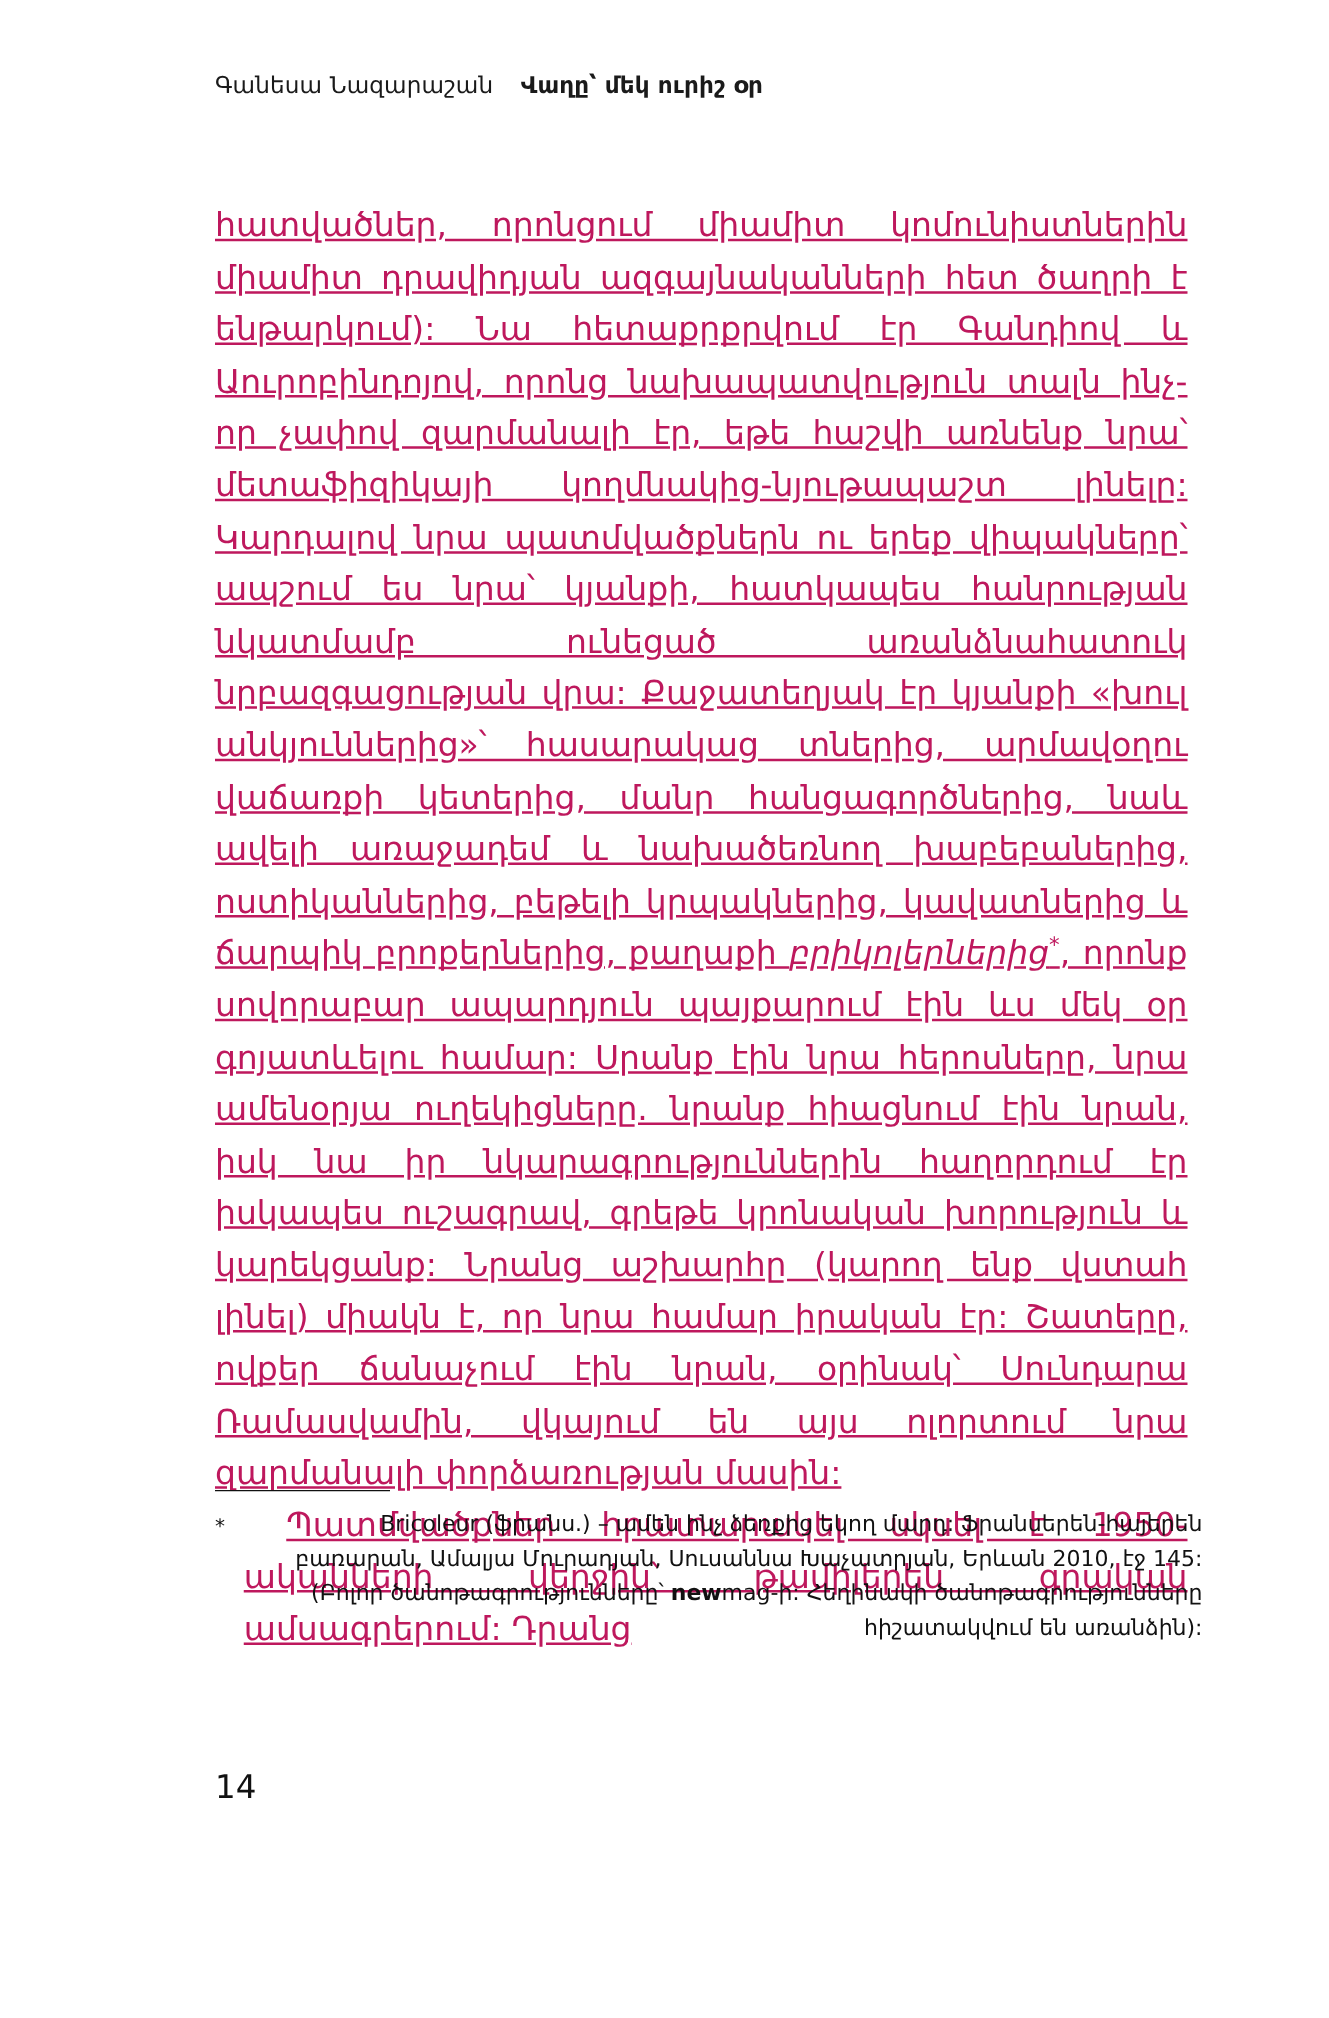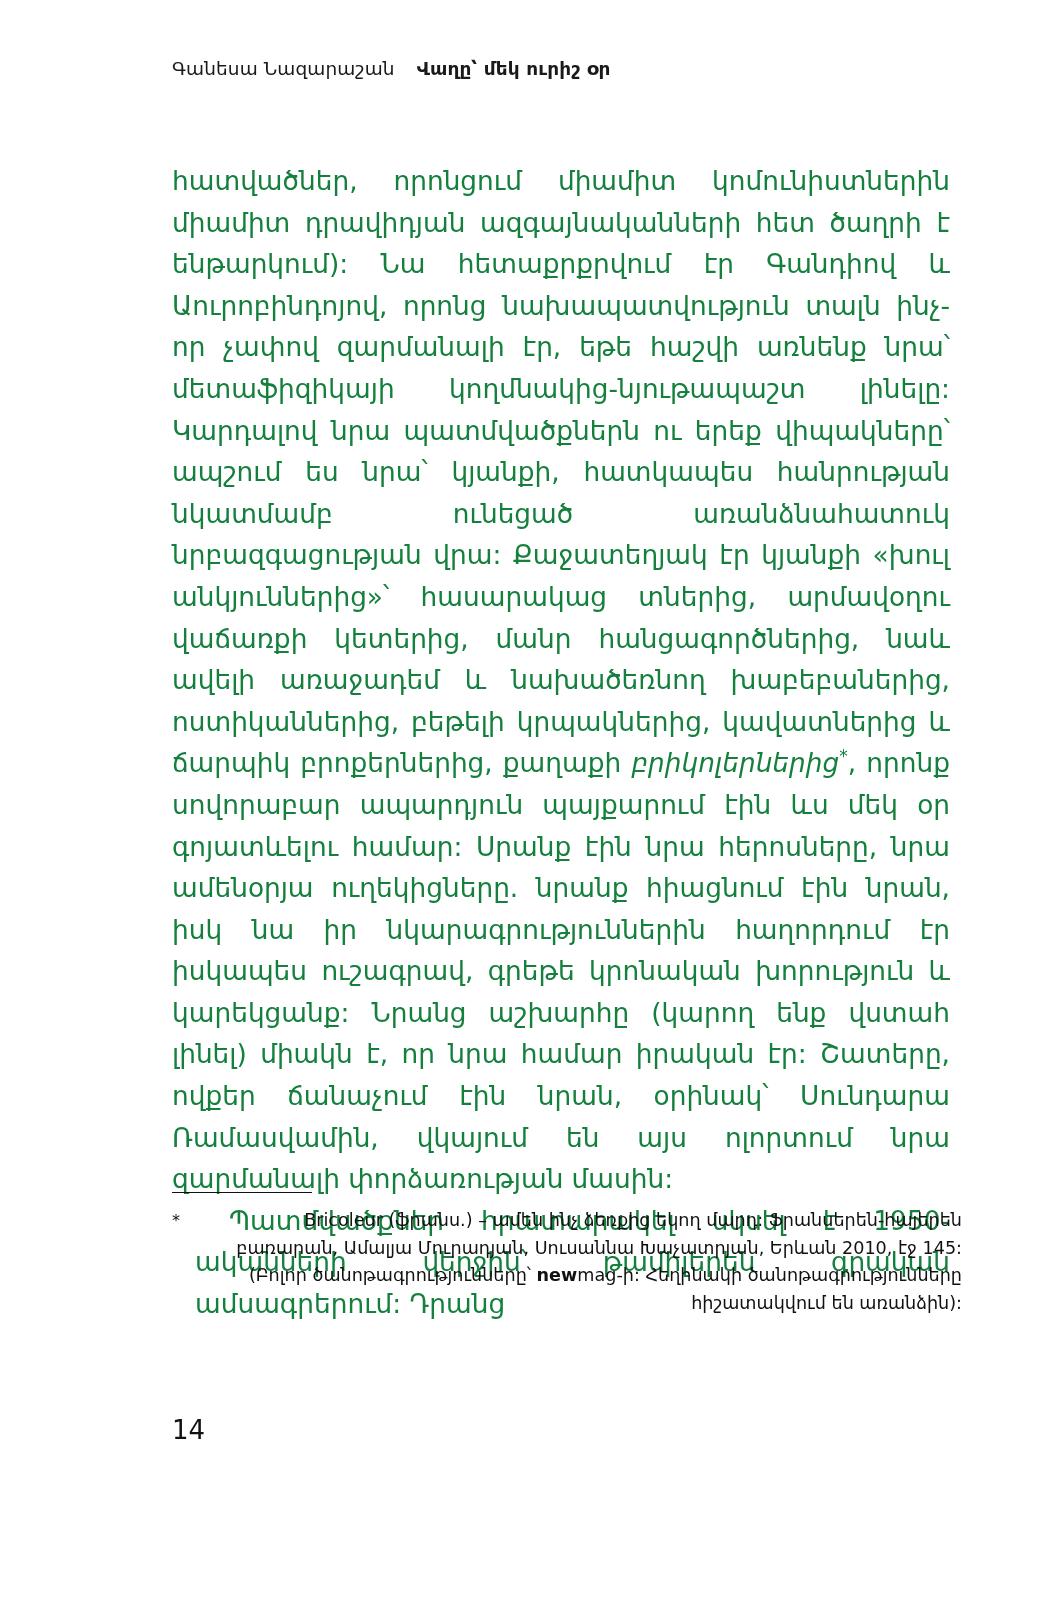--- a/index.html
+++ b/index.html
@@ -47,23 +47,24 @@
     left: 172px;
     top: 160px;
     width: 778px;
   }
   p.para {
     margin: 0;
     font-size: 26.4px;
     line-height: 41.6px;
     text-align: justify;
     text-justify: inter-word;
-    color: #15803d;
+    color: #be185d;
     hyphens: none;
     word-spacing: -0.2px;
+    text-decoration: underline;
   }
   p.para + p.para {
     margin-top: 0;
   }
   p.indent {
     text-indent: 34px;
     margin-left: 23px;
   }
   .ital {
     font-style: italic;

